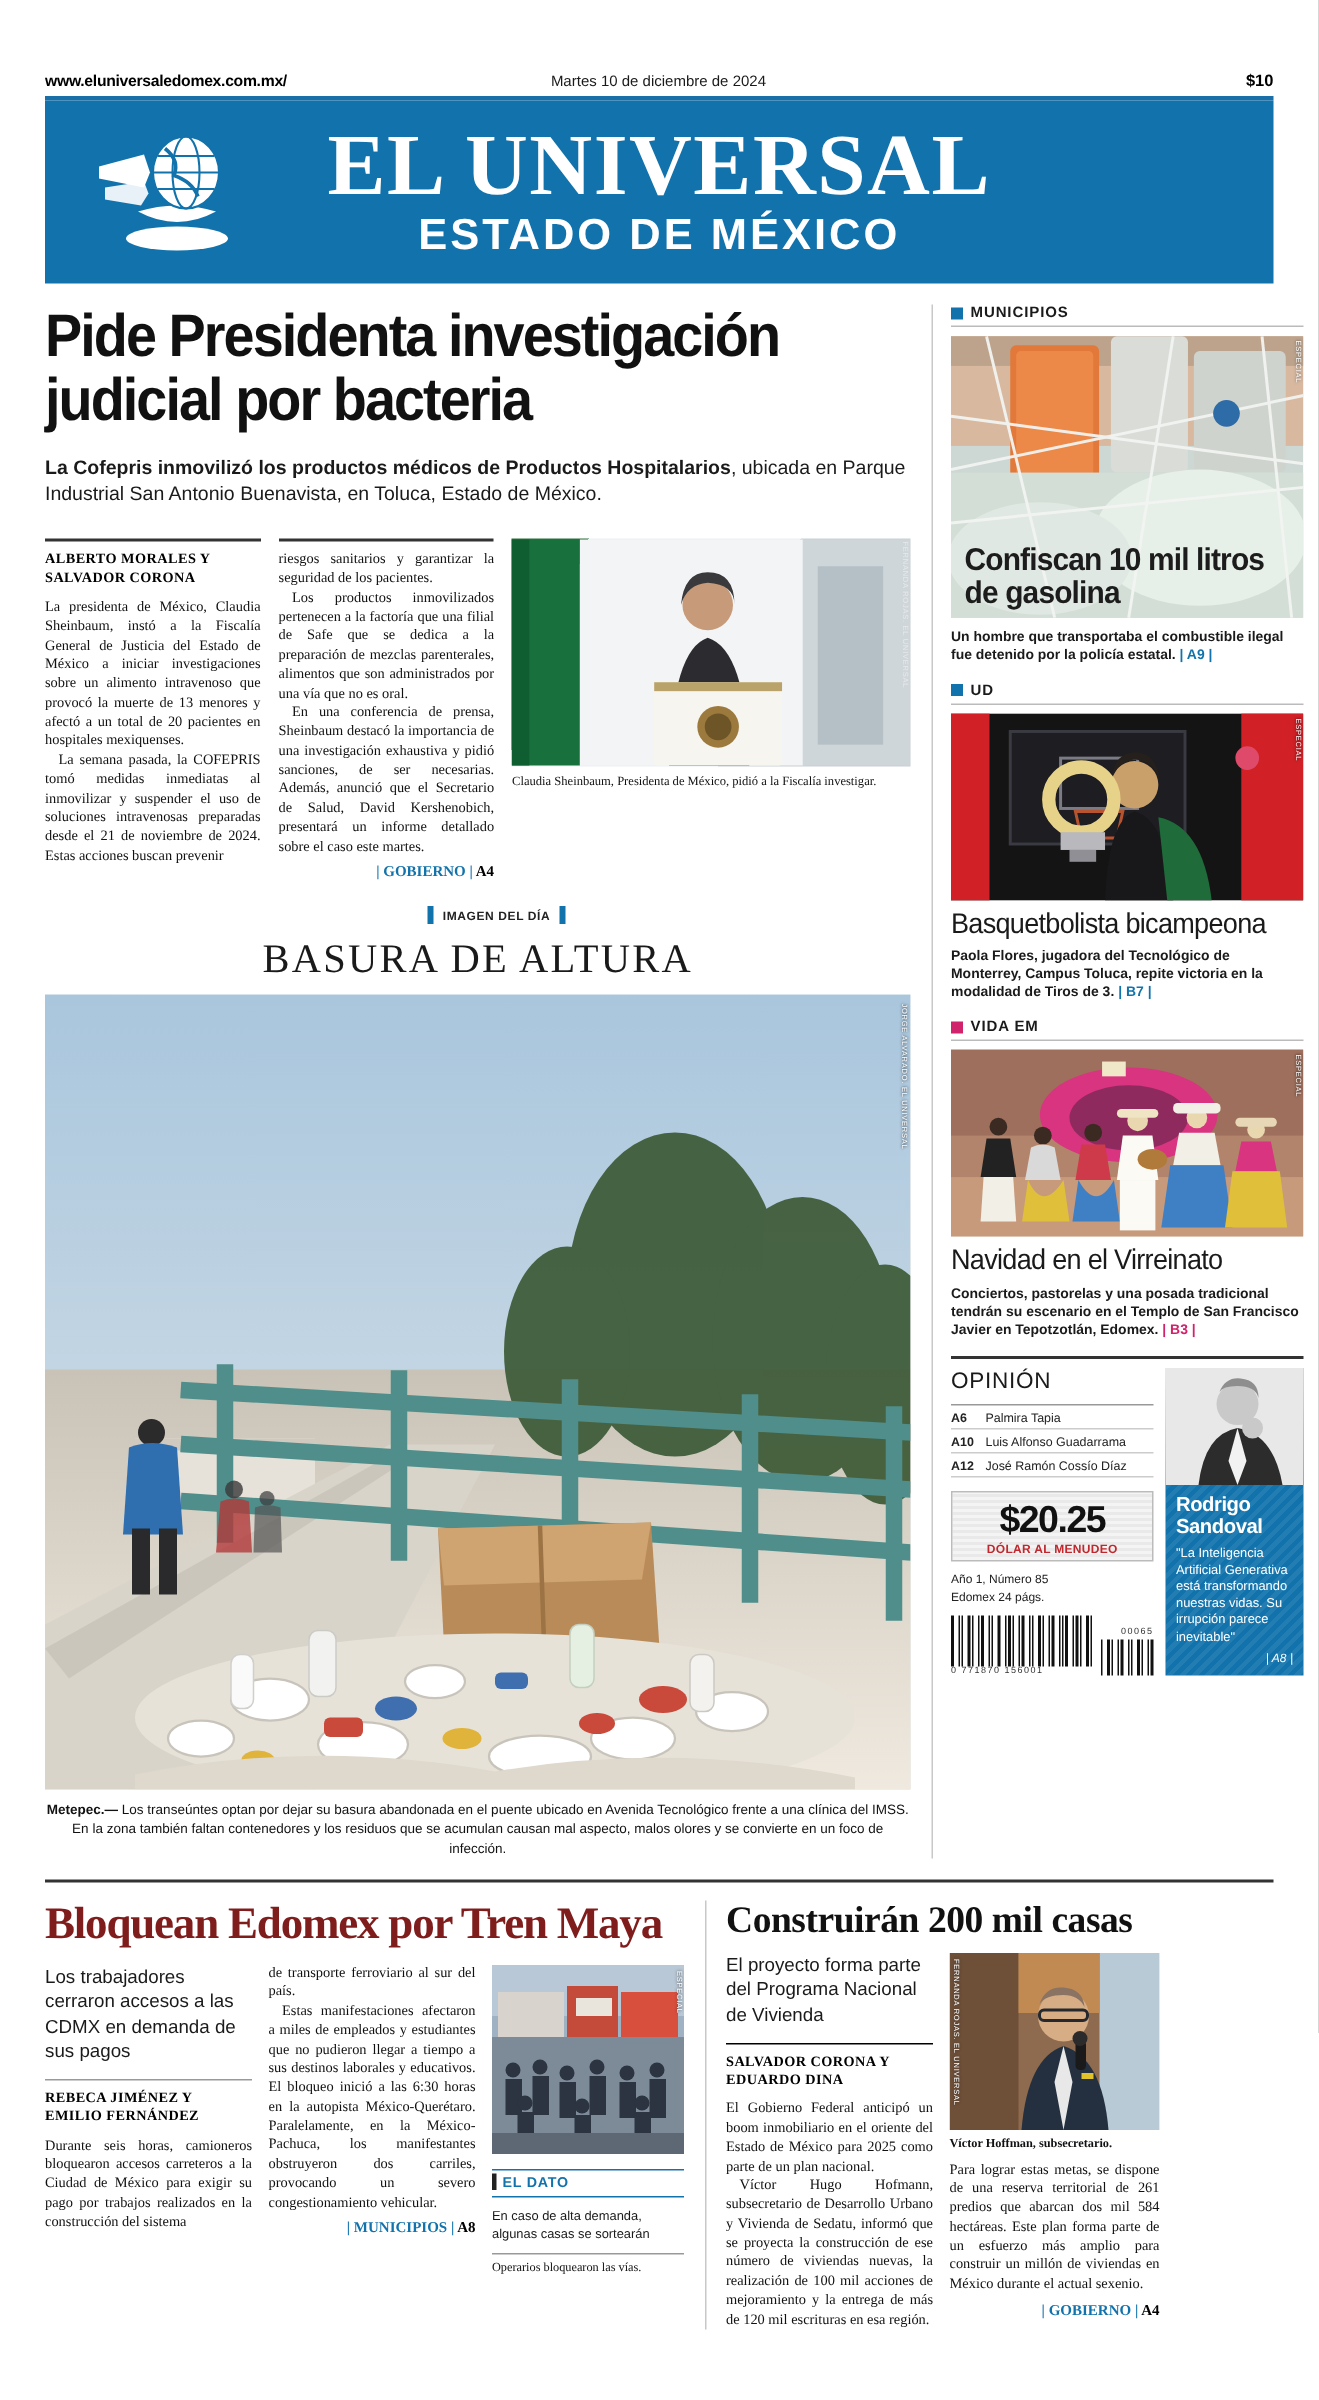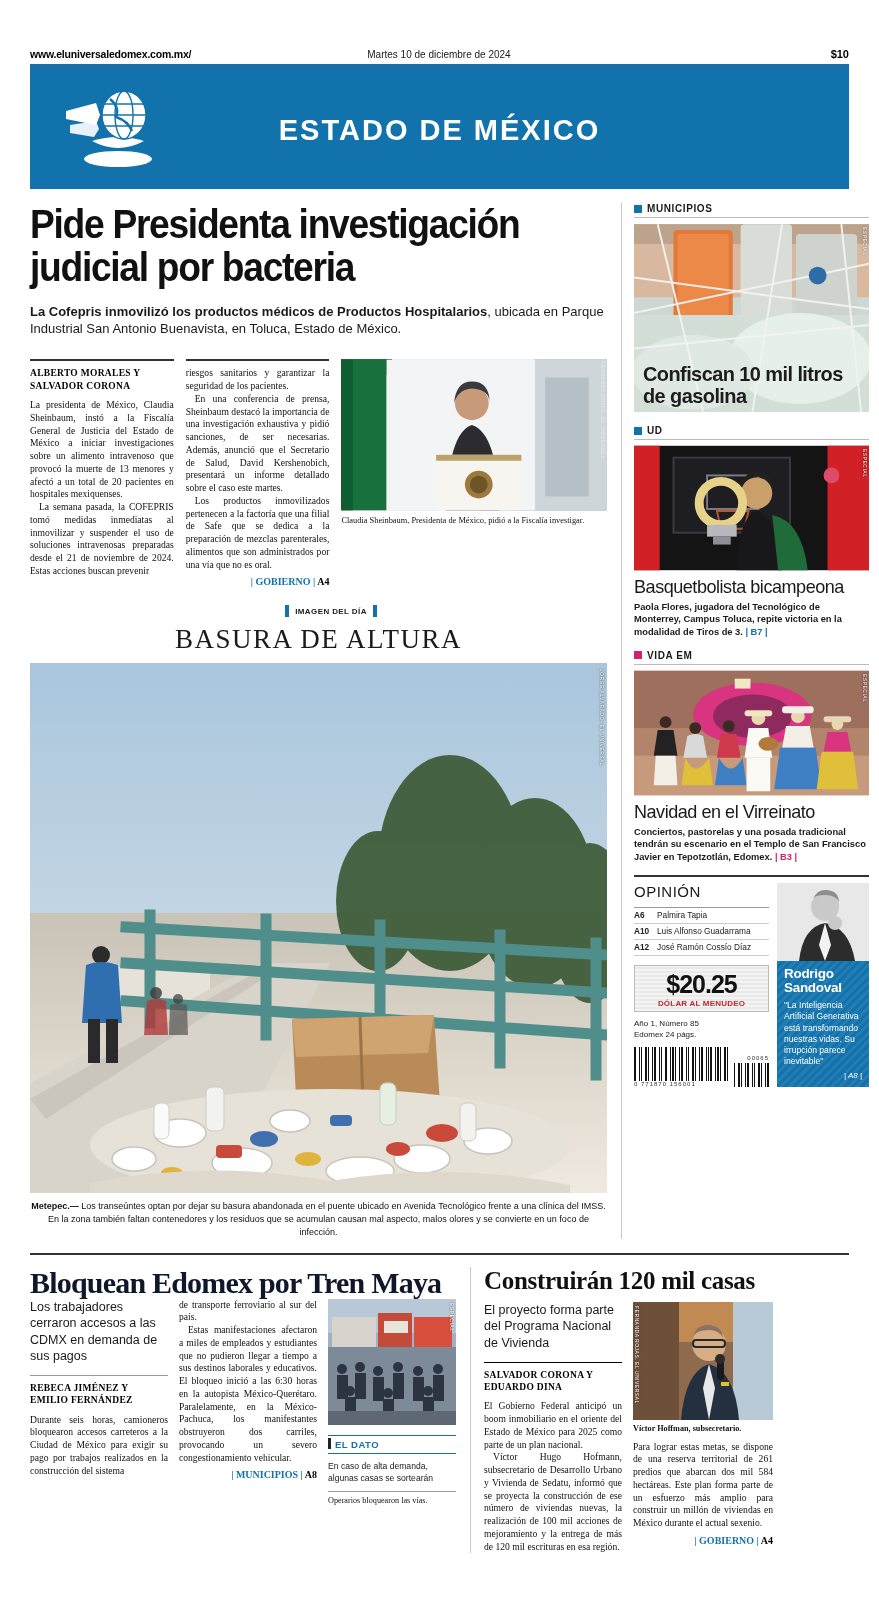--- a/index.html
+++ b/index.html
@@ -342,21 +342,22 @@
     padding-top: 12px;
   }
   .bot-left { width: 430px; }
   .bot-right { width: 385px; border-left: 1px solid #c8c8c8; padding-left: 13px; }
   .bot-head {
     font-family: "Liberation Serif", serif;
     font-weight: bold;
     font-size: 30px;
     line-height: 1.06;
     letter-spacing: -0.8px;
-    color: #0f172a;
+    color: #7f1d1d;
+    margin-bottom: 11px;
   }
   .bot-head-2 {
     font-family: "Liberation Serif", serif;
     font-size: 25px;
     line-height: 1.08;
     letter-spacing: -0.3px;
     color: #111;
     margin-bottom: 8px;
   }
   .bot-deck {
@@ -424,20 +425,21 @@
       <g stroke="#1273ac" stroke-width="1.4" fill="none">
         <ellipse cx="58" cy="30" rx="22" ry="24"></ellipse>
         <ellipse cx="58" cy="30" rx="9" ry="24"></ellipse>
         <line x1="36" y1="30" x2="80" y2="30"></line>
         <line x1="39" y1="19" x2="77" y2="19"></line>
         <line x1="39" y1="41" x2="77" y2="41"></line>
         <path d="M44 14 Q54 22 50 32 Q62 36 66 46" stroke-width="2.4"></path>
       </g>
     </svg>
     <div class="mast-text">
+      <div class="mast-title">EL UNIVERSAL</div>
       <div class="mast-sub">ESTADO DE MÉXICO</div>
     </div>
   </div>
 
   <div class="main-grid">
 
     <div class="col-left">
 
       <h1 class="lead-head">Pide Presidenta investigación judicial por bacteria</h1>
 
@@ -451,22 +453,22 @@
           <div class="byline">ALBERTO MORALES Y SALVADOR CORONA</div>
           <div class="bodytext">
             <p>La presidenta de México, Claudia Sheinbaum, instó a la Fiscalía General de Justicia del Estado de México a iniciar investigaciones sobre un alimento intravenoso que provocó la muerte de 13 menores y afectó a un total de 20 pacientes en hospitales mexiquenses.</p>
             <p>La semana pasada, la COFEPRIS tomó medidas inmediatas al inmovilizar y suspender el uso de soluciones intravenosas preparadas desde el 21 de noviembre de 2024. Estas acciones buscan prevenir</p>
           </div>
         </div>
 
         <div class="art-col rule-top">
           <div class="bodytext">
             <p>riesgos sanitarios y garantizar la seguridad de los pacientes.</p>
+            <p>Los productos inmovilizados pertenecen a la factoría que una filial de Safe que se dedica a la preparación de mezclas parenterales, alimentos que son administrados por una vía que no es oral.</p>
             <p>En una conferencia de prensa, Sheinbaum destacó la importancia de una investigación exhaustiva y pidió sanciones, de ser necesarias. Además, anunció que el Secretario de Salud, David Kershenobich, presentará un informe detallado sobre el caso este martes.</p>
-            <p>Los productos inmovilizados pertenecen a la factoría que una filial de Safe que se dedica a la preparación de mezclas parenterales, alimentos que son administrados por una vía que no es oral.</p>
           </div>
           <div class="section-ref">
             <span class="sec">|</span> <span class="sec">GOBIERNO</span> <span class="sec">|</span> <span>A4</span>
           </div>
         </div>
 
         <div class="lead-photo-wrap">
           <div class="photo" style="height:152px;background:linear-gradient(110deg,#2f6d3f 0 16%,#eceff1 16% 60%,#c8d0d6 60% 100%);">
             <svg viewBox="0 0 268 152" style="width:100%;height:100%;display:block">
               <rect x="0" y="0" width="46" height="152" fill="#18713c"></rect>
@@ -618,20 +620,24 @@
                 <path d="M0 90 L238 40"></path>
               <path d="M0 126 L238 102"></path>
                 <path d="M24 0 L70 190"></path>
               <path d="M150 0 L120 190"></path>
                 <path d="M210 0 L230 190"></path>
             </g>
             <circle cx="186" cy="52" r="9" fill="#2e6ca8"></circle>
           </svg>
           <div class="vcredit" style="left:auto;right:1px;top:2px;color:#fff;text-shadow:0 0 2px #444;">ESPECIAL</div>
           <div class="overlay-head">Confiscan 10 mil litros de gasolina</div>
+        </div>
+        <div class="rail-sum" style="margin-top:5px">
+          <span>Un hombre que transportaba el combustible ilegal fue detenido por la policía estatal.</span>
+          <span class="pg">| A9 |</span>
         </div>
       </div>
 
       <div class="rail-block">
         <div class="kicker">
           <span class="sq" style="background:#1273ac"></span>
           <span>UD</span>
         </div>
         <div class="rail-photo" style="height:126px">
           <svg viewBox="0 0 238 126" style="width:100%;height:100%;display:block">
@@ -902,21 +908,21 @@
           <div class="dato-box">
             <div class="dato-lbl">EL DATO</div>
             <div class="dato-txt">En caso de alta demanda, algunas casas se sortearán</div>
           </div>
           <div class="smallcap">Operarios bloquearon las vías.</div>
         </div>
       </div>
     </div>
 
     <div class="bot-right">
-      <h2 class="bot-head-2">Construirán 120 mil casas</h2>
+      <h2 class="bot-head-2">Construirán 200 mil casas</h2>
       <div class="bot-cols">
         <div class="bcol">
           <div class="bot-deck">El proyecto forma parte del Programa Nacional de Vivienda</div>
           <div style="border-top:1px solid #000000;padding-top:6px;">
             <div class="byline">SALVADOR CORONA Y EDUARDO DINA</div>
             <div class="bodytext">
               <p>El Gobierno Federal anticipó un boom inmobiliario en el oriente del Estado de México para 2025 como parte de un plan nacional.</p>
               <p>Víctor Hugo Hofmann, subsecretario de Desarrollo Urbano y Vivienda de Sedatu, informó que se proyecta la construcción de ese número de viviendas nuevas, la realización de 100 mil acciones de mejoramiento y la entrega de más de 120 mil escrituras en esa región.</p>
             </div>
           </div>

